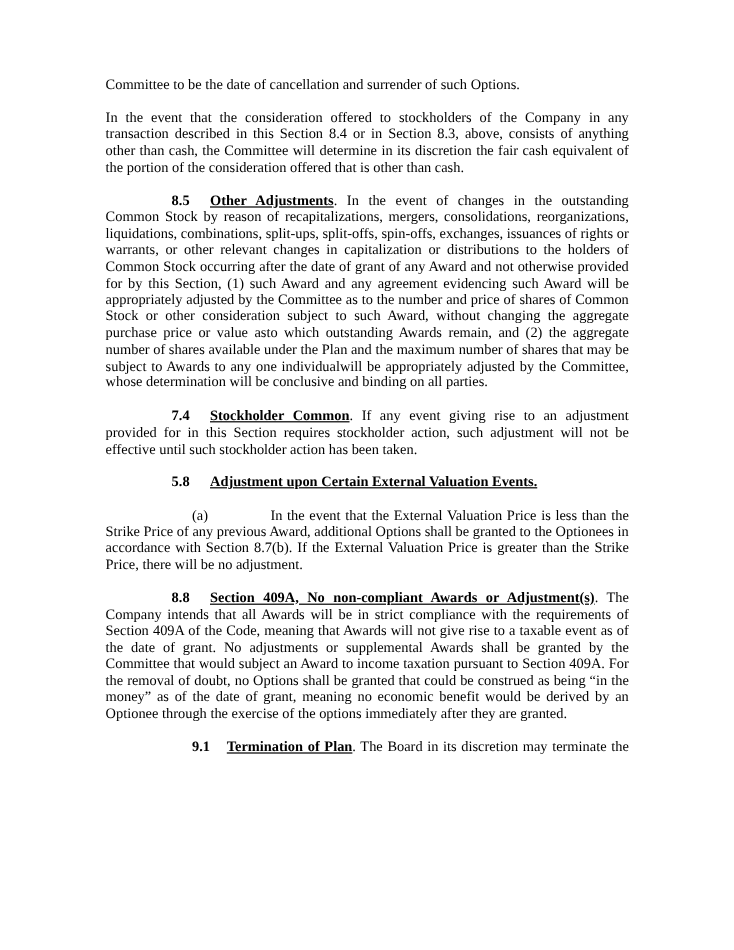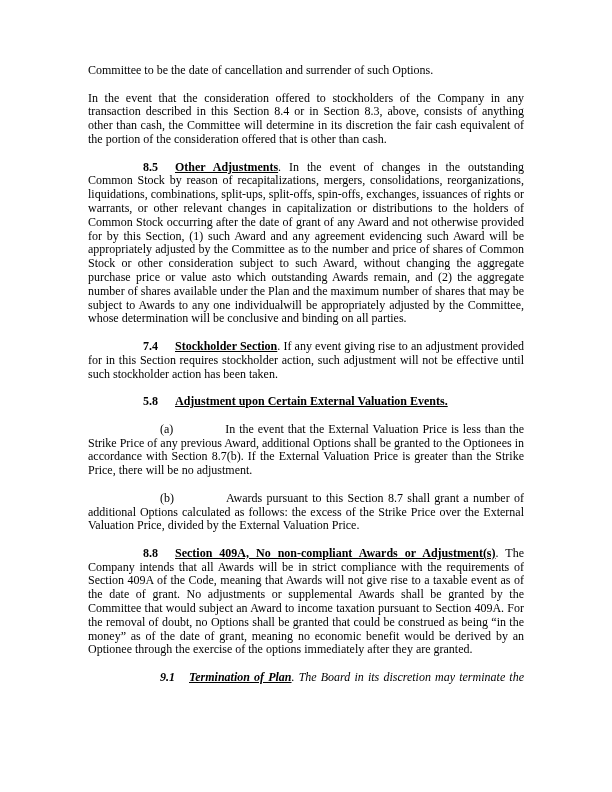--- a/index.html
+++ b/index.html
@@ -26,21 +26,21 @@
   .b { font-weight: bold; }
   .u { text-decoration: underline; }
   .tab { display: inline-block; height: 1px; }
   .p-body { text-indent: 0; }
   .p-l1 { text-indent: 55px; }
   .p-l1 .tab { width: 17px; }
   .p-sub { text-indent: 72px; }
   .p-sub .tab { width: 52px; }
   .p-sec { text-indent: 32px; text-align: left; }
   .p-sec .tab { width: 10px; }
-  .p-last { text-indent: 72px; text-align-last: justify; font-style: italic; }
+  .p-last { text-indent: 72px; text-align-last: justify; }
   .p-last .tab { width: 14px; }
   .footer {
     position: absolute;
     bottom: 28px;
     left: 0;
     right: 0;
     text-align: center;
     font-variant: small-caps;
     font-weight: bold;
     font-size: 10px;
@@ -48,20 +48,19 @@
   }
 </style>
 </head>
 <body>
 
 <div class="page">
   <div class="doc-body">
       <p class="para p-body"><span>Committee to be the date of cancellation and surrender of such Options.</span></p>
       <p class="para p-body"><span>In the event that the consideration offered to stockholders of the Company in any transaction described in this Section 8.4 or in Section 8.3, above, consists of anything other than cash, the Committee will determine in its discretion the fair cash equivalent of the portion of the consideration offered that is other than cash.</span></p>
       <p class="para p-l1"><span class="b">8.5</span><span class="tab"></span><span class="b u">Other Adjustments</span><span>. In the event of changes in the outstanding Common Stock by reason of recapitalizations, mergers, consolidations, reorganizations, liquidations, combinations, split-ups, split-offs, spin-offs, exchanges, issuances of rights or warrants, or other relevant changes in capitalization or distributions to the holders of Common Stock occurring after the date of grant of any Award and not otherwise provided for by this Section, (1) such Award and any agreement evidencing such Award will be appropriately adjusted by the Committee as to the number and price of shares of Common Stock or other consideration subject to such Award, without changing the aggregate purchase price or value asto which outstanding Awards remain, and (2) the aggregate number of shares available under the Plan and the maximum number of shares that may be subject to Awards to any one individualwill be appropriately adjusted by the Committee, whose determination will be conclusive and binding on all parties.</span></p>
-      <p class="para p-l1"><span class="b">7.4</span><span class="tab"></span><span class="b u">Stockholder Section</span><span>. If any event giving rise to an adjustment provided for in this Section requires stockholder action, such adjustment will not be effective until such stockholder action has been taken.</span></p>
+      <p class="para p-l1"><span class="b">7.4</span><span class="tab"></span><span class="b u">Stockholder Common</span><span>. If any event giving rise to an adjustment provided for in this Section requires stockholder action, such adjustment will not be effective until such stockholder action has been taken.</span></p>
       <p class="para p-l1"><span class="b">5.8</span><span class="tab"></span><span class="b u">Adjustment upon Certain External Valuation Events.</span></p>
       <p class="para p-sub"><span>(a)</span><span class="tab"></span><span>In the event that the External Valuation Price is less than the Strike Price of any previous Award, additional Options shall be granted to the Optionees in accordance with Section 8.7(b). If the External Valuation Price is greater than the Strike Price, there will be no adjustment.</span></p>
-      <p class="para p-sub"><span>(b)</span><span class="tab"></span><span>Awards pursuant to this Section 8.7 shall grant a number of additional Options calculated as follows: the excess of the Strike Price over the External Valuation Price, divided by the External Valuation Price.</span></p>
       <p class="para p-l1"><span class="b">8.8</span><span class="tab"></span><span class="b u">Section 409A, No non-compliant Awards or Adjustment(s)</span><span>. The Company intends that all Awards will be in strict compliance with the requirements of Section 409A of the Code, meaning that Awards will not give rise to a taxable event as of the date of grant. No adjustments or supplemental Awards shall be granted by the Committee that would subject an Award to income taxation pursuant to Section 409A. For the removal of doubt, no Options shall be granted that could be construed as being “in the money” as of the date of grant, meaning no economic benefit would be derived by an Optionee through the exercise of the options immediately after they are granted.</span></p>
       <p class="para p-last"><span class="b">9.1</span><span class="tab"></span><span class="b u">Termination of Plan</span><span>. The Board in its discretion may terminate the</span></p>
     </div>
 </div>
 
 </body></html>

